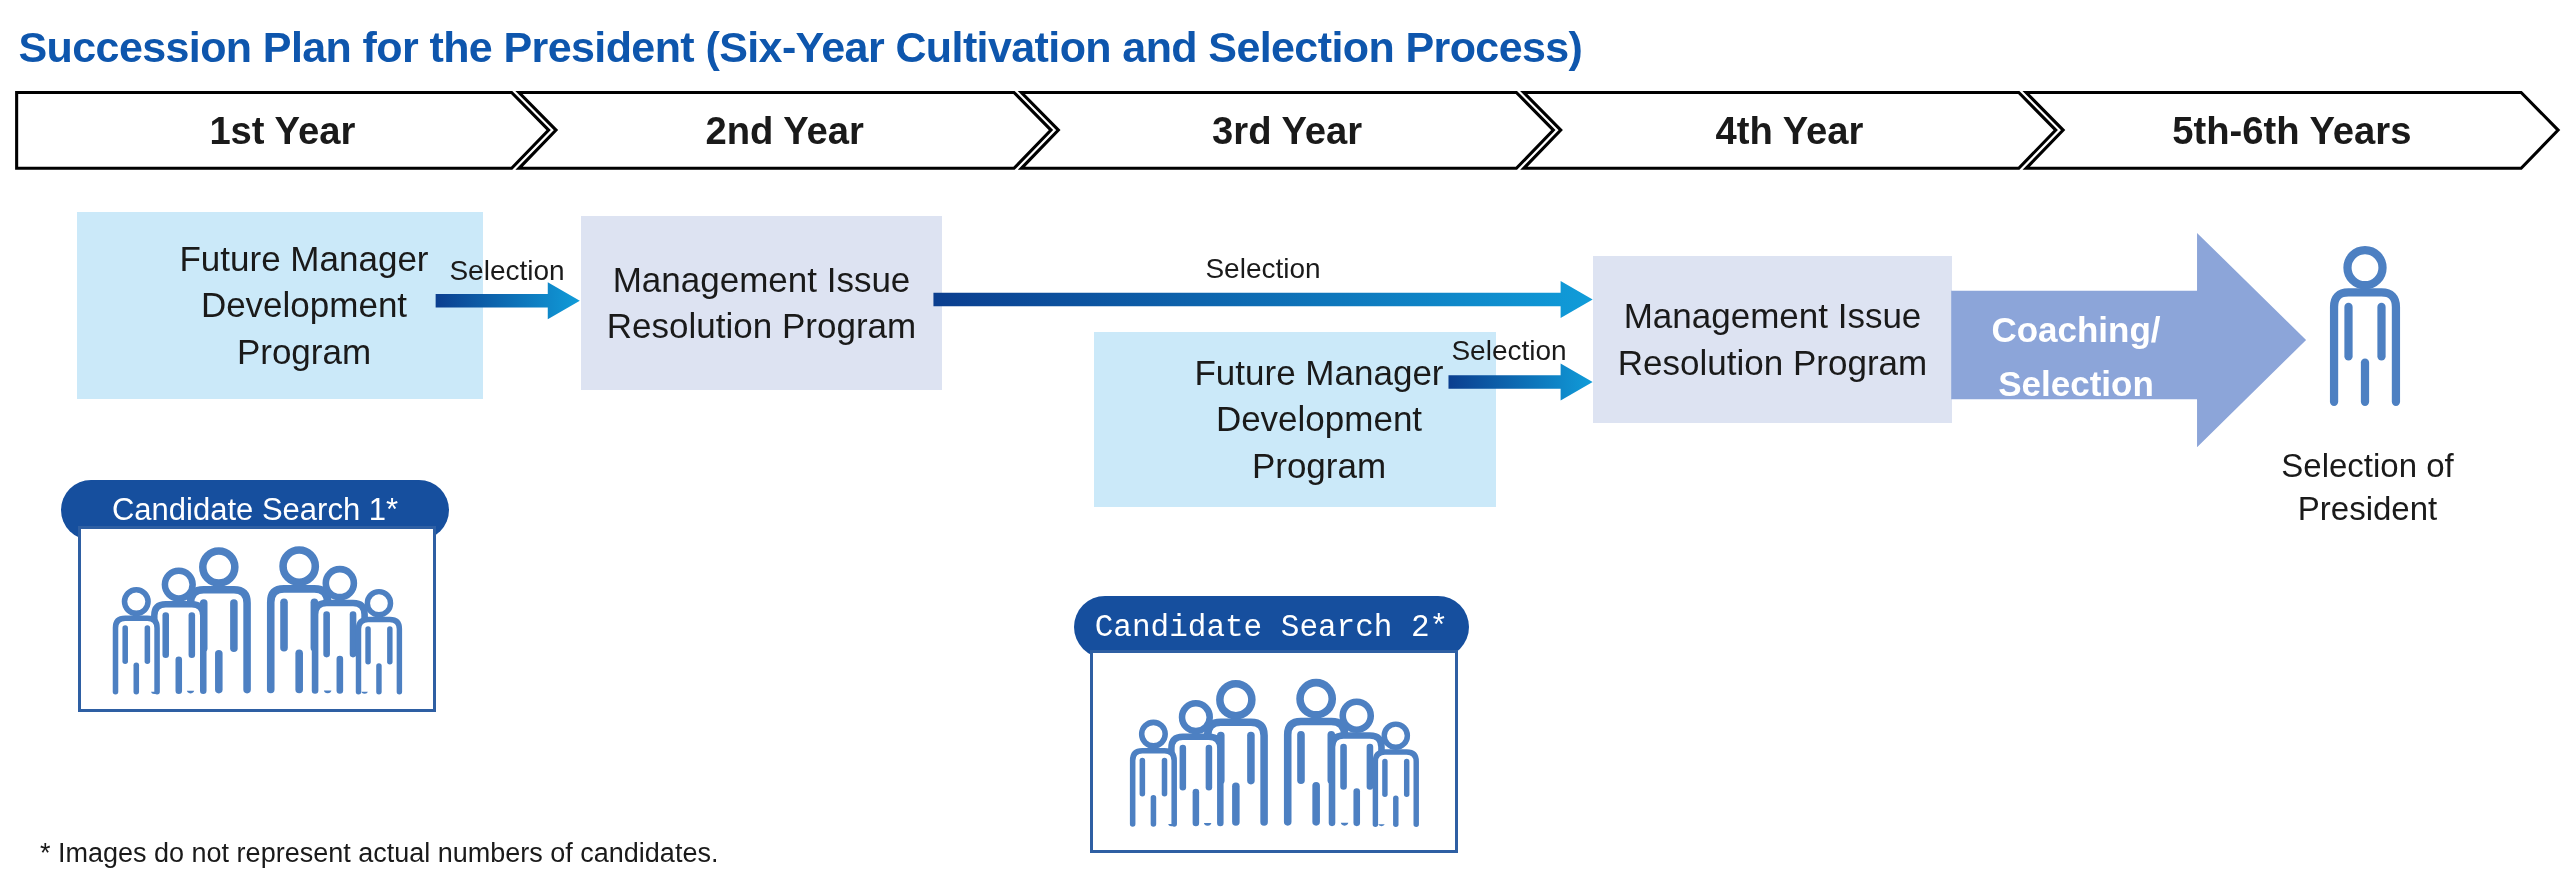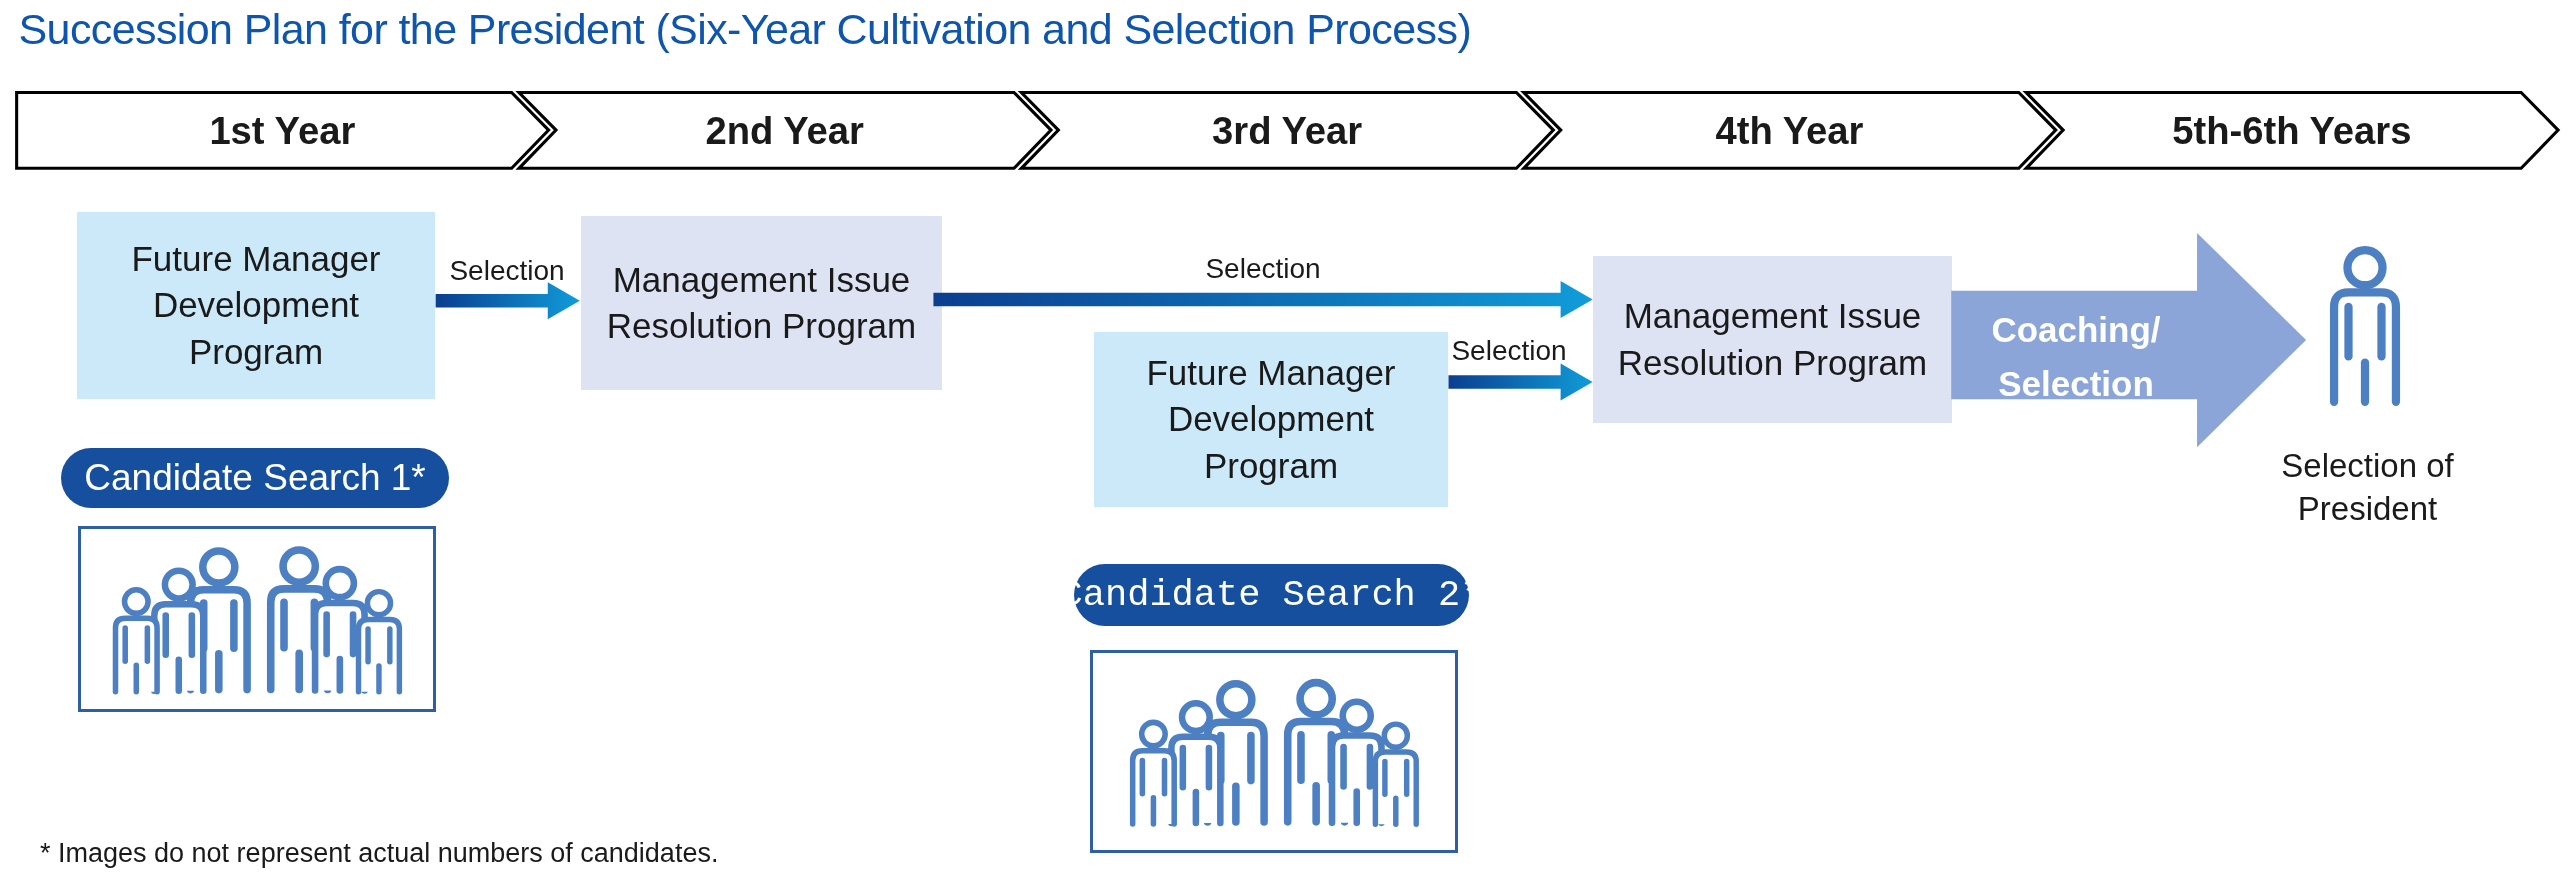--- a/index.html
+++ b/index.html
@@ -5,53 +5,53 @@
   html,body{margin:0;padding:0;background:#ffffff;}
   .canvas{
     position:relative;
     width:2576px;height:873px;
     background:#ffffff;
     font-family:"Liberation Sans", sans-serif;
     overflow:hidden;
   }
   .abs{position:absolute;}
   .page-title{
-    left:18.5px;top:5px;
-    font-size:43px;font-weight:normal;
+    left:18.5px;top:23px;
+    font-size:43px;font-weight:bold;
     color:var(--title-blue);
     white-space:nowrap;
     letter-spacing:-0.6px;
   }
   svg text.chevron-label{
     font-family:"Liberation Sans", sans-serif;
     font-size:62px;font-weight:bold;fill:var(--text-dark);
     text-anchor:middle;
   }
   .chevron-seg{fill:#ffffff;stroke:var(--chevron-border);stroke-width:5px;}
   .program-box{
     display:flex;align-items:center;justify-content:center;
     text-align:center;white-space:pre-line;
     font-size:35px;line-height:1.32;color:var(--text-dark);
   }
-  .box-light{background:var(--program-light-blue);}
+  .box-light{background:var(--program-light-blue);padding-left:48px;}
   .box-lavender{background:var(--program-lavender);}
   .selection-label{
     transform:translateX(-50%);
     font-size:28px;color:var(--text-dark);white-space:nowrap;
   }
   .coaching-label{
     transform:translateX(-50%);
     font-size:35px;line-height:1.55;font-weight:bold;
     color:#ffffff;text-align:center;white-space:pre-line;
   }
   .badge{
     display:flex;align-items:center;justify-content:center;
     background:var(--badge-blue);
     border-radius:31px;
-    color:#ffffff;font-size:37px;white-space:nowrap;
+    color:#ffffff;font-size:31px;white-space:nowrap;margin-top:32px;
   }
   .people-box{
     background:#ffffff;
     border:3.1px solid var(--people-box-border);
     box-sizing:border-box;
   }
   .icon-blue{color:var(--people-icon-blue);}
   .president-caption{
     text-align:center;white-space:pre-line;
     font-size:33px;line-height:1.3;color:var(--text-dark);

